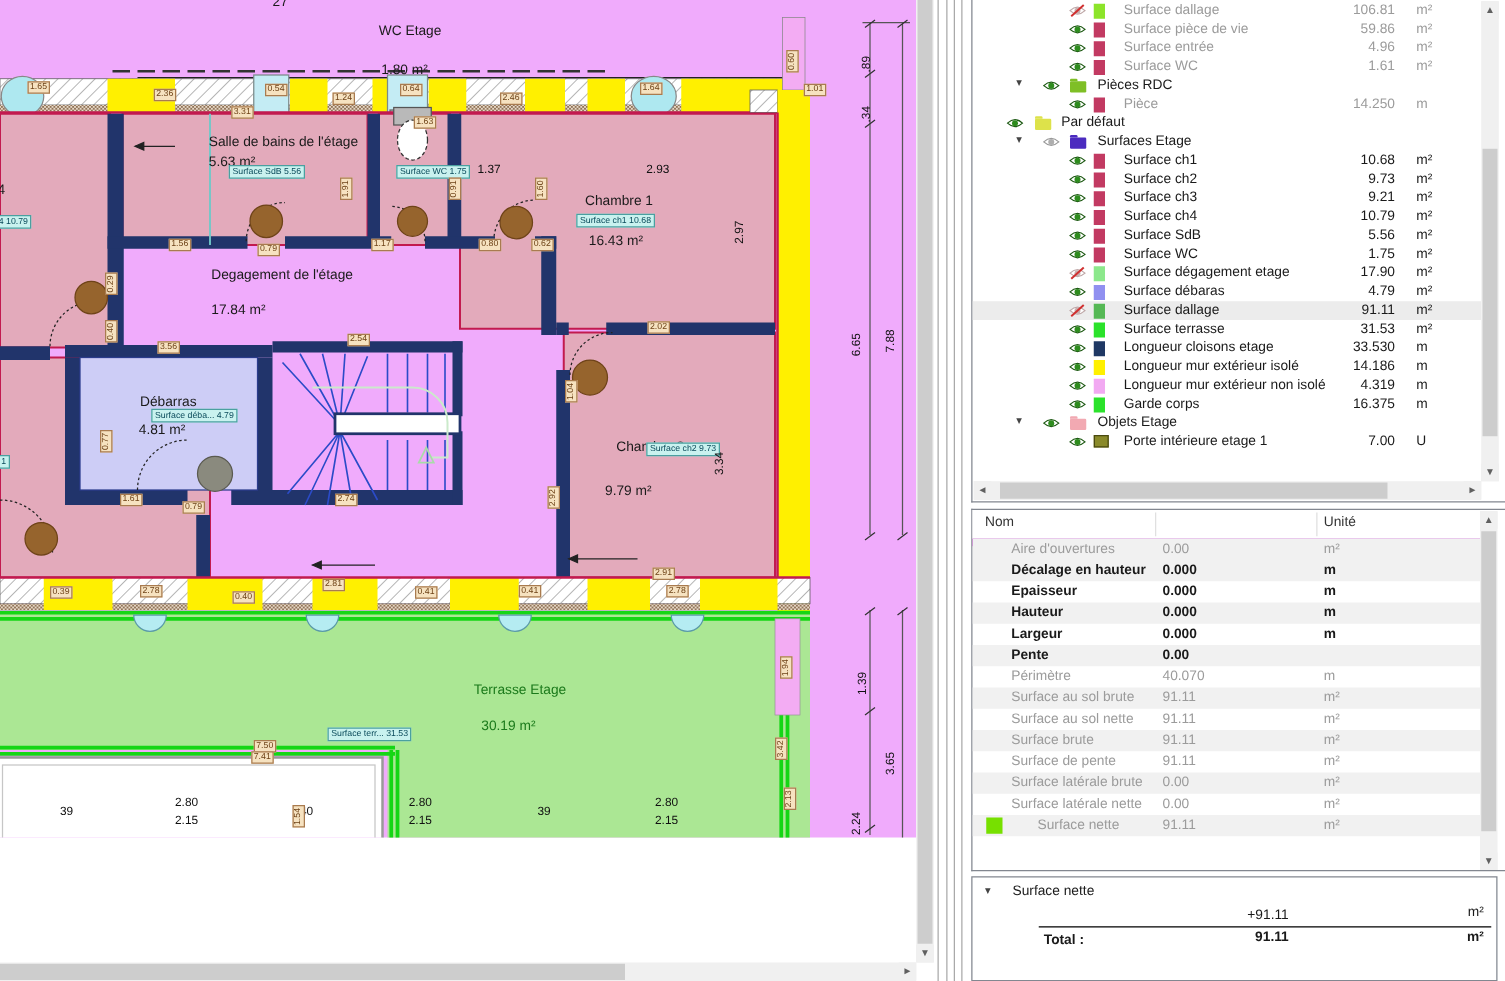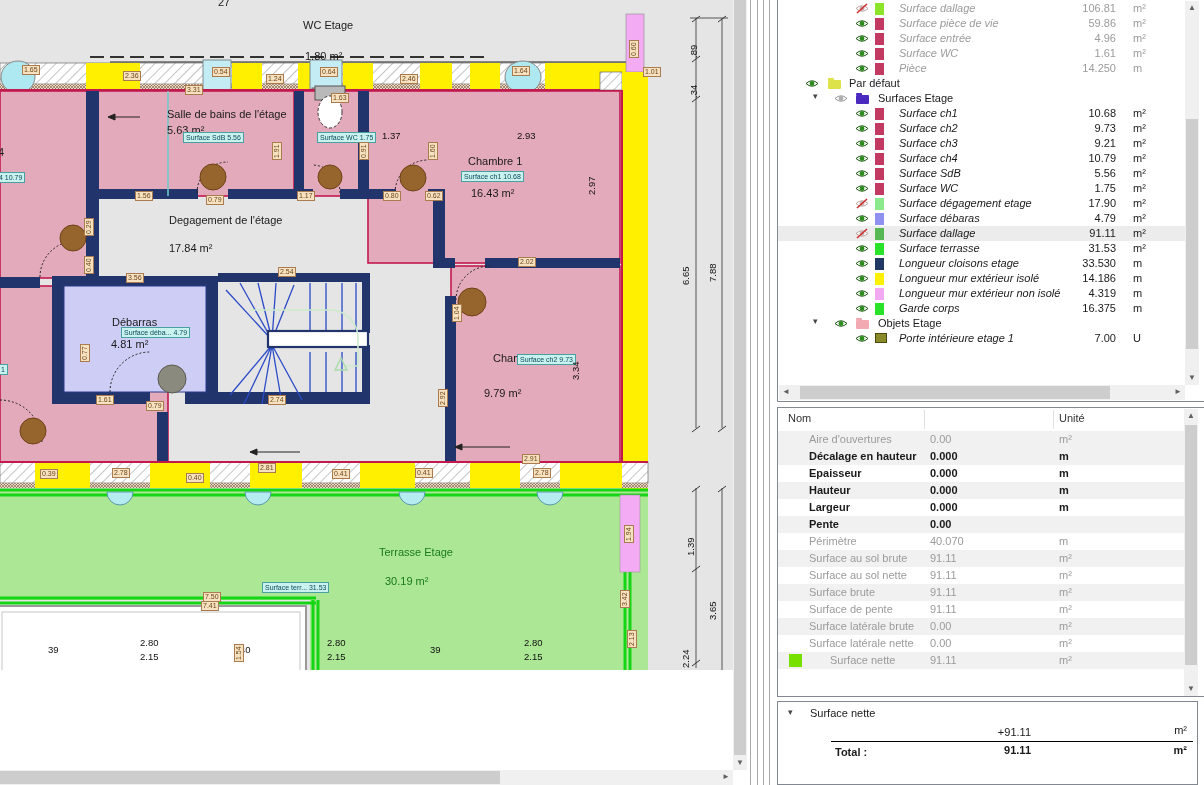--- a/index.html
+++ b/index.html
@@ -1,20 +1,20 @@
 <!DOCTYPE html>
 <html><head>
 <meta charset="utf-8">
 <style>
   html,body{margin:0;padding:0;width:1204px;height:785px;overflow:hidden;background:#fff;
     font-family:"Liberation Sans", sans-serif;}
   #stage{position:absolute;left:0;top:0;width:1204px;height:785px;}
 
   
-  #plan{position:absolute;left:0;top:0;width:733px;height:670px;background:#e5e5e5;overflow:hidden;}
+  #plan{position:absolute;left:0;top:0;width:733px;height:670px;background:#f0abfc;overflow:hidden;}
   #plan svg{position:absolute;left:0;top:0;}
   .rlabel{position:absolute;font-size:11px;color:#1a1a1a;white-space:nowrap;}
   .dtext{position:absolute;font-size:9.5px;color:#111;white-space:nowrap;transform-origin:0 0;}
   .ctag{position:absolute;font-size:7px;line-height:9px;padding:0 2px;background:#C9F2EF;
         border:1px solid #4AA0A0;color:#0A4A5A;white-space:nowrap;transform-origin:0 0;}
   .btag{position:absolute;font-size:7px;line-height:8px;padding:0 1px;background:#F6E2C0;
         border:1px solid #A97B4F;color:#6E4318;white-space:nowrap;transform-origin:0 0;}
 
   
   .sb{position:absolute;background:#F0F0F0;}
@@ -47,21 +47,21 @@
   .icon-swatch{width:9px;height:12px;}
   .icon-folder{width:13px;height:9px;top:4px;border-radius:1px;}
   .icon-folder::before{content:"";position:absolute;top:-2px;left:0;width:6px;height:2px;
       background:inherit;border-radius:1px 1px 0 0;}
   .icon-object{width:12px;height:10px;border:1px solid #4a4a10;box-sizing:border-box;}
   .tlabel{position:absolute;top:1px;}
   .tval{position:absolute;top:1px;left:280px;width:58px;text-align:right;}
   .tunit{position:absolute;top:1px;left:355px;}
   
   .lv1 .chevt{left:7px;} .lv1 .eye{left:27px;} .lv1 .ticon{left:50px;} .lv1 .tlabel{left:71px;}
-  .lv2 .chevt{left:35px;} .lv2 .eye{left:56px;} .lv2 .ticon{left:78px;} .lv2 .tlabel{left:100px;} .lv3 .eye{left:77px;} .lv3 .ticon{left:97px;} .lv3 .tlabel{left:121px;font-style:italic;}
+  .lv2 .chevt{left:35px;} .lv2 .eye{left:56px;} .lv2 .ticon{left:78px;} .lv2 .tlabel{left:100px;} .lv3 .eye{left:77px;} .lv3 .ticon{left:97px;} .lv3 .tlabel{left:121px;}
   #tree-hscroll{left:1px;top:385px;width:406px;height:15px;}
   #tree-vscroll{left:407px;top:1px;width:14px;height:384px;}
 
   #props-panel{position:absolute;left:777px;top:407px;width:427px;height:290px;background:#fff;
       border:1px solid #828790;border-right:none;box-sizing:border-box;}
   #props-header{position:absolute;left:0;top:0;width:406px;height:23px;background:#fff;
       border-bottom:6px solid #a21caf;font-size:11px;color:#333;}
   #props-header .h{position:absolute;top:4px;}
   #props-header .sep{position:absolute;top:2px;width:1px;height:19px;background:#E0E0E0;}
   #props-rows{position:absolute;left:0;top:23px;width:406px;height:265px;overflow:hidden;}
@@ -447,20 +447,34 @@
               <path d="M1,5.5 Q7,0 13,5.5 Q7,11 1,5.5 Z"></path>
               <circle cx="7" cy="5.5" r="2.4"></circle>
               <line x1="2" y1="10" x2="12" y2="1"></line>
             </svg>
           </span>
           <span class="ticon icon-swatch" style="background: rgb(194, 58, 98);"></span>
           <span class="tlabel">Surface WC</span>
           <span class="tval">1.61</span>
           <span class="tunit">m²</span>
         </div>
+        <div class="trow chev lv2">
+          <span class="chevt"></span>
+          <span class="eye eye-visible">
+            <svg viewBox="0 0 14 11">
+              <path d="M1,5.5 Q7,0 13,5.5 Q7,11 1,5.5 Z"></path>
+              <circle cx="7" cy="5.5" r="2.4"></circle>
+              <line x1="2" y1="10" x2="12" y2="1"></line>
+            </svg>
+          </span>
+          <span class="ticon icon-folder" style="background: rgb(127, 191, 38);"></span>
+          <span class="tlabel">Pièces RDC</span>
+          <span class="tval"></span>
+          <span class="tunit"></span>
+        </div>
         <div class="trow grey lv3">
 
           <span class="eye eye-visible">
             <svg viewBox="0 0 14 11">
               <path d="M1,5.5 Q7,0 13,5.5 Q7,11 1,5.5 Z"></path>
               <circle cx="7" cy="5.5" r="2.4"></circle>
               <line x1="2" y1="10" x2="12" y2="1"></line>
             </svg>
           </span>
           <span class="ticon icon-swatch" style="background: rgb(194, 58, 98);"></span>

